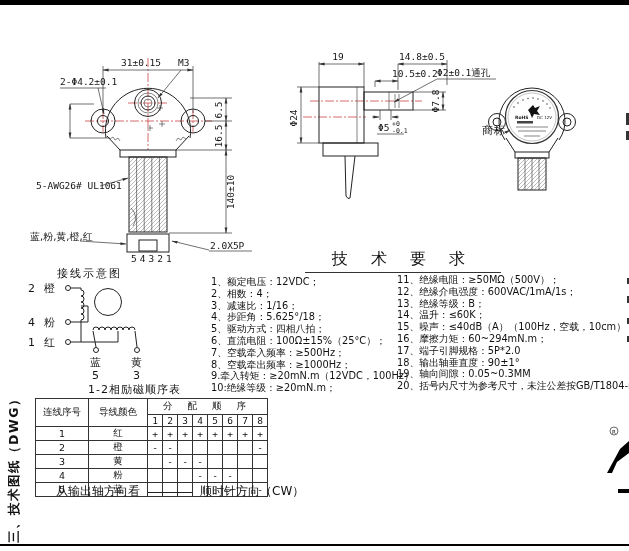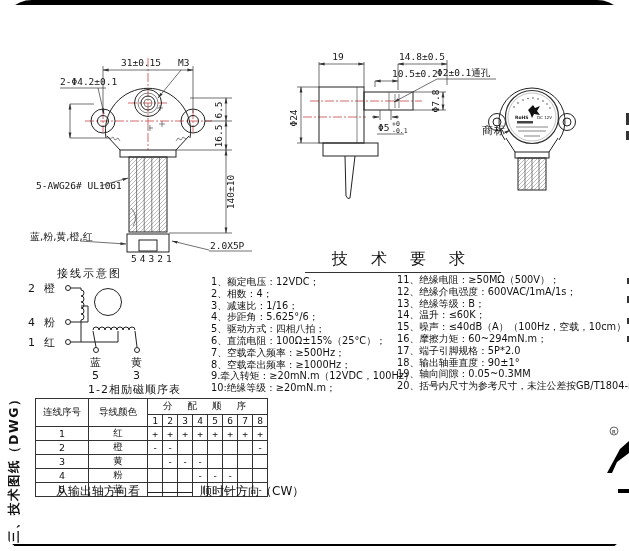--- a/index.html
+++ b/index.html
@@ -1,17 +1,17 @@
 <!DOCTYPE html>
 <html><head>
 <meta charset="utf-8">
 <style>
   html,body{margin:0;padding:0;background:#fff;}
   #sheet{position:relative;width:629px;height:551px;background:#fff;overflow:hidden;
-         font-family:"DejaVu Sans","Liberation Sans",sans-serif;color:#111;border-radius:32px;}
+         font-family:"DejaVu Sans","Liberation Sans",sans-serif;color:#111;}
   .topbar{position:absolute;left:0;top:0;width:629px;height:5px;background:#000;}
   .bottomline{position:absolute;left:0;top:544px;width:629px;height:2px;background:#000;}
   svg text{fill:#151515;}
   .dt{font-family:"DejaVu Sans Mono","Liberation Mono",monospace;font-size:9.5px;}
   .dts{font-family:"DejaVu Sans Mono","Liberation Mono",monospace;font-size:6.5px;}
   .cjk10{font-size:10px;}
   .cjk11{font-size:11px;letter-spacing:1px;}
   .ln{stroke:#222;stroke-width:1;fill:none;}
   .lt{stroke:#333;stroke-width:.6;fill:none;}
   .dim{stroke:#333;stroke-width:.7;fill:none;}
@@ -247,21 +247,21 @@
       <rect x="627" y="336" width="2" height="6" fill="#333"></rect>
     </g>
   </svg>
 
   <div class="abs tech-title">技 术 要 求</div>
 
   <div class="abs tech-col" id="tech-left">
       <div>1、额定电压：12VDC；</div>
       <div>2、相数：4；</div>
       <div>3、减速比：1/16；</div>
-      <div>4、步距角：5.625°/6；</div>
+      <div>4、步距角：5.625°/18；</div>
       <div>5、驱动方式：四相八拍；</div>
       <div>6、直流电阻：100Ω±15%（25°C）；</div>
       <div>7、空载牵入频率：≥500Hz；</div>
       <div>8、空载牵出频率：≥1000Hz；</div>
       <div>9.牵入转矩：≥20mN.m（12VDC，100Hz）</div>
       <div>10:绝缘等级：≥20mN.m；</div>
     </div>
 
   <div class="abs tech-col" id="tech-right">
       <div>11、绝缘电阻：≥50MΩ（500V）；</div>

